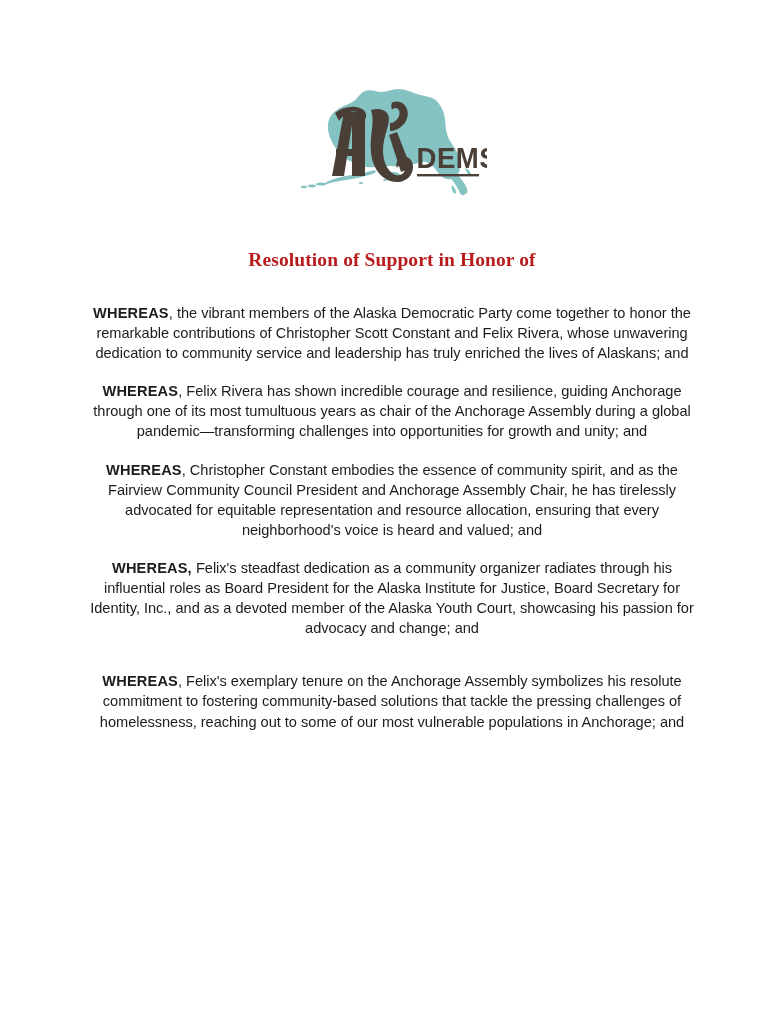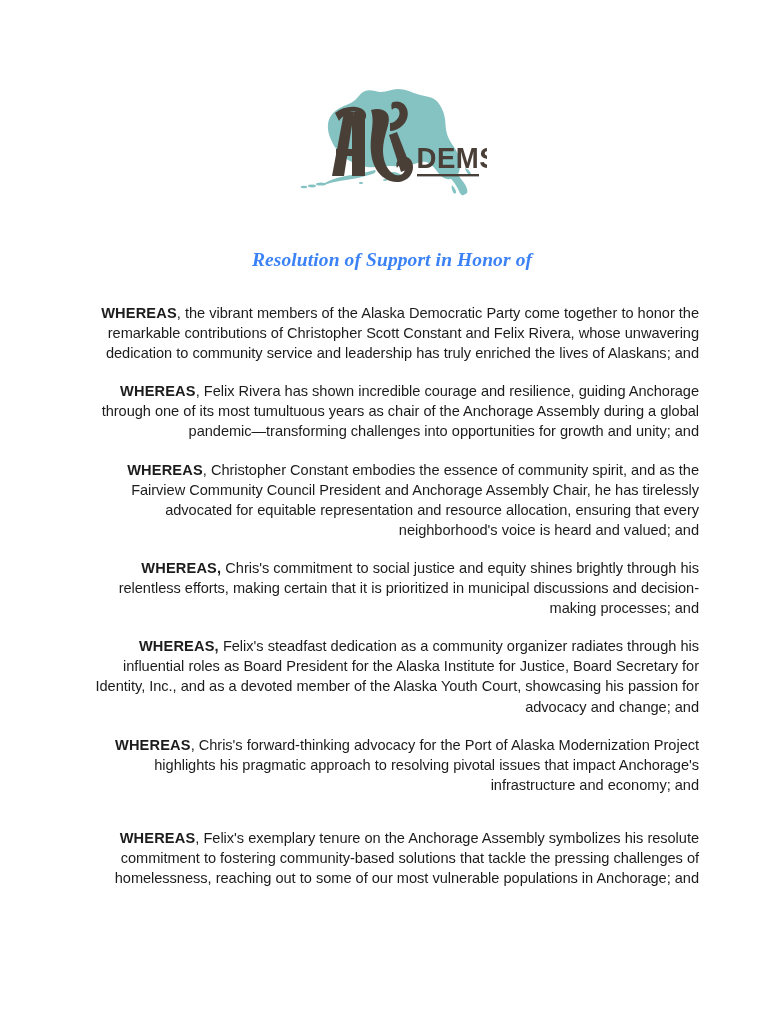--- a/index.html
+++ b/index.html
@@ -46,41 +46,40 @@
 
   
   .doc-title {
     position: absolute;
     top: 235px;
     left: 0;
     width: 784px;
     text-align: center;
     font-family: "Liberation Serif", "DejaVu Serif", serif;
     font-weight: bold;
-    font-style: italic;
     font-size: 19.5px;
     line-height: 24px;
     letter-spacing: 0.1px;
-    color: #3b82f6;
+    color: #b91c1c;
   }
   .doc-title .tline { display: block; white-space: nowrap; }
 
   
   .body-col {
     position: absolute;
     top: 303px;
     left: 85px;
     width: 614px;
   }
   .clause {
     font-size: 14.6px;
     line-height: 20.1px;
     color: #1c1c1c;
     margin: 0 0 18px 0;
-    text-align: right;
+    text-align: center;
     letter-spacing: -0.04px;
     word-spacing: 0.1px;
   }
   .clause:last-child { margin-bottom: 0; margin-top: 33px; }
   .lead {
     font-weight: bold;
     letter-spacing: 0.15px;
   }
 </style>
 </head>
@@ -191,19 +190,17 @@
   </div>
 
   <h1 class="doc-title">
     <span class="tline">Resolution of Support in Honor of</span>
   </h1>
 
   <div class="body-col" id="clause-list">
       <p class="clause"><span class="lead">WHEREAS</span><span>, the vibrant members of the Alaska Democratic Party come together to honor the remarkable contributions of Christopher Scott Constant and Felix Rivera, whose unwavering dedication to community service and leadership has truly enriched the lives of Alaskans; and</span></p>
       <p class="clause"><span class="lead">WHEREAS</span><span>, Felix Rivera has shown incredible courage and resilience, guiding Anchorage through one of its most tumultuous years as chair of the Anchorage Assembly during a global pandemic—transforming challenges into opportunities for growth and unity; and</span></p>
       <p class="clause"><span class="lead">WHEREAS</span><span>, Christopher Constant embodies the essence of community spirit, and as the Fairview Community Council President and Anchorage Assembly Chair, he has tirelessly advocated for equitable representation and resource allocation, ensuring that every neighborhood's voice is heard and valued; and</span></p>
-      <p class="clause"><span class="lead">WHEREAS,</span><span> Chris's commitment to social justice and equity shines brightly through his relentless efforts, making certain that it is prioritized in municipal discussions and decision-making processes; and</span></p>
       <p class="clause"><span class="lead">WHEREAS,</span><span> Felix's steadfast dedication as a community organizer radiates through his influential roles as Board President for the Alaska Institute for Justice, Board Secretary for Identity, Inc., and as a devoted member of the Alaska Youth Court, showcasing his passion for advocacy and change; and</span></p>
-      <p class="clause"><span class="lead">WHEREAS</span><span>, Chris's forward-thinking advocacy for the Port of Alaska Modernization Project highlights his pragmatic approach to resolving pivotal issues that impact Anchorage's infrastructure and economy; and</span></p>
       <p class="clause"><span class="lead">WHEREAS</span><span>, Felix's exemplary tenure on the Anchorage Assembly symbolizes his resolute commitment to fostering community-based solutions that tackle the pressing challenges of homelessness, reaching out to some of our most vulnerable populations in Anchorage; and</span></p>
     </div>
 
 </div>
 
 </body></html>

